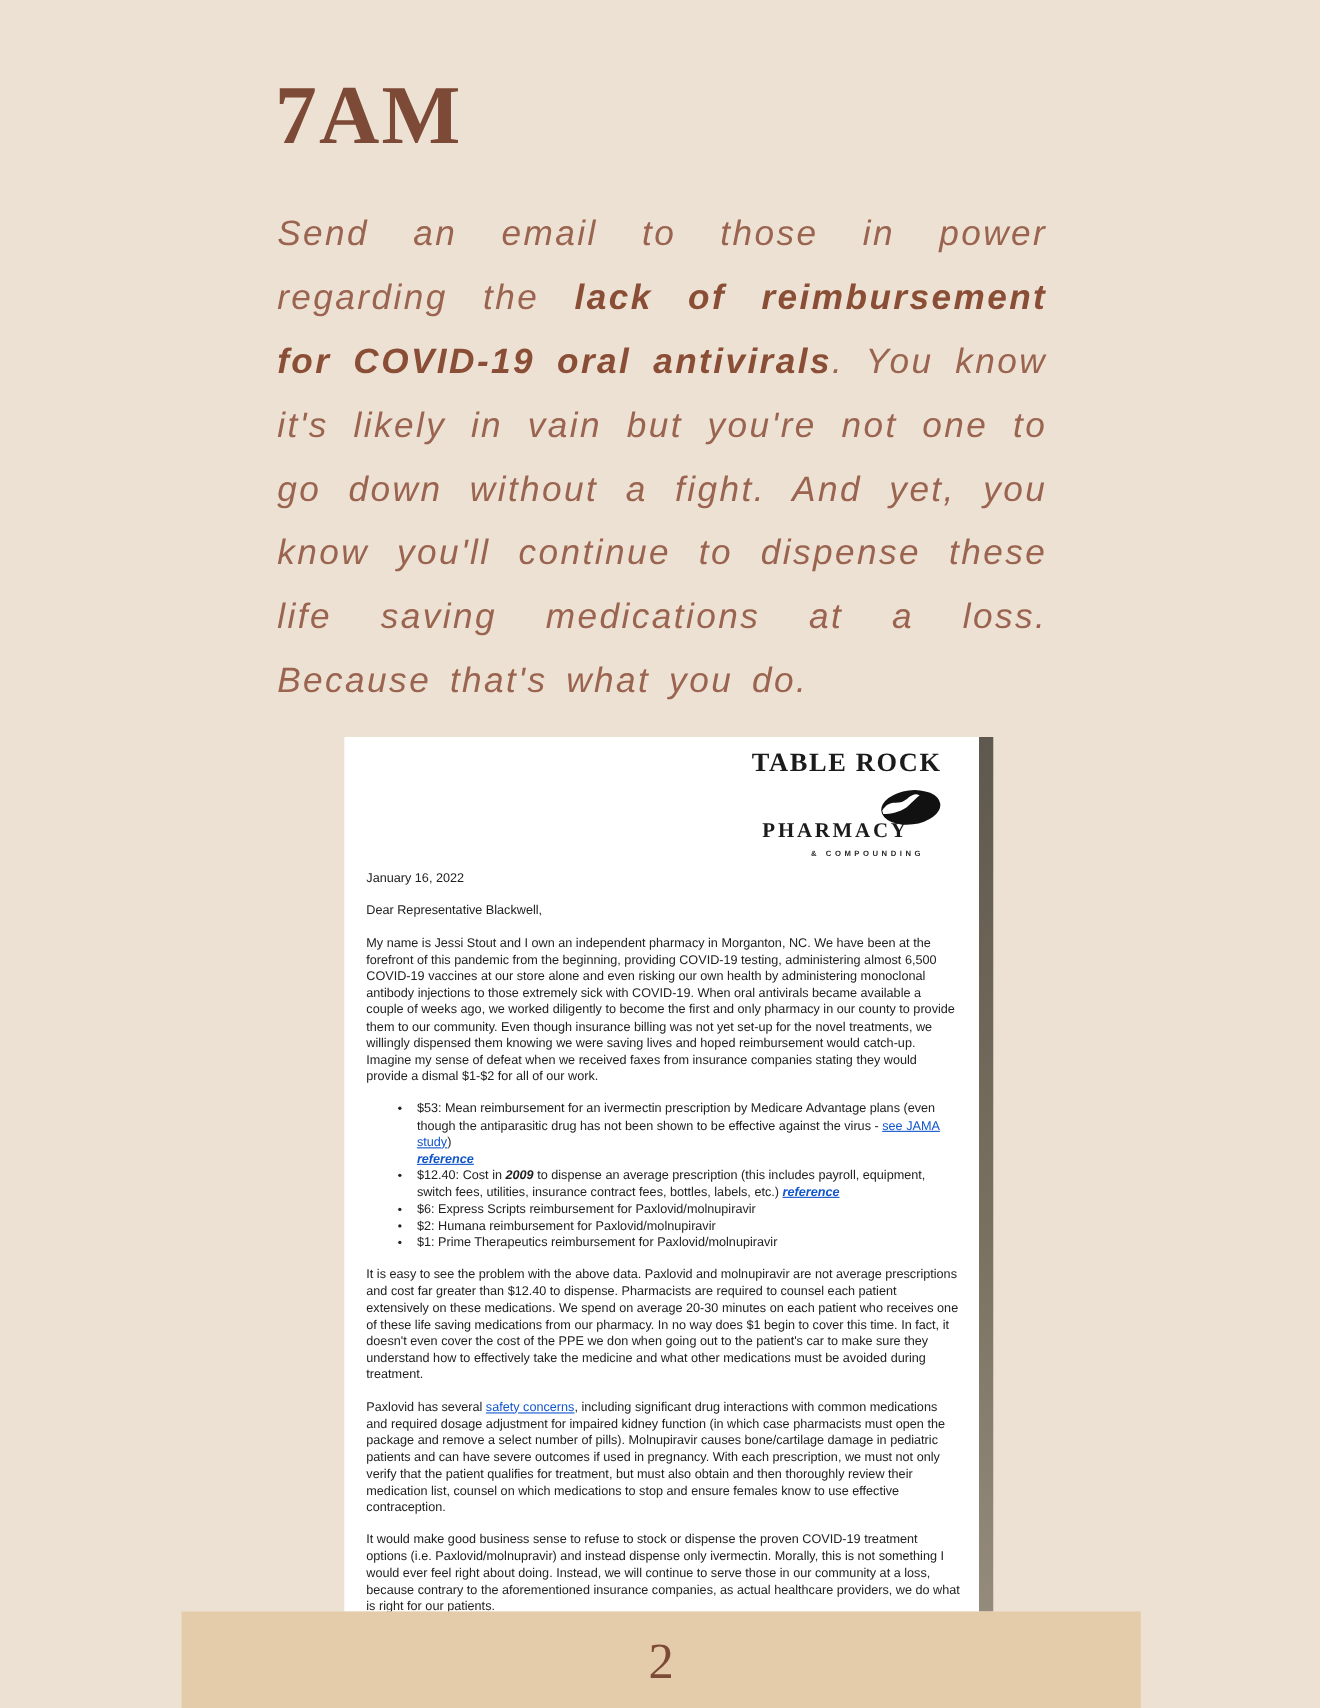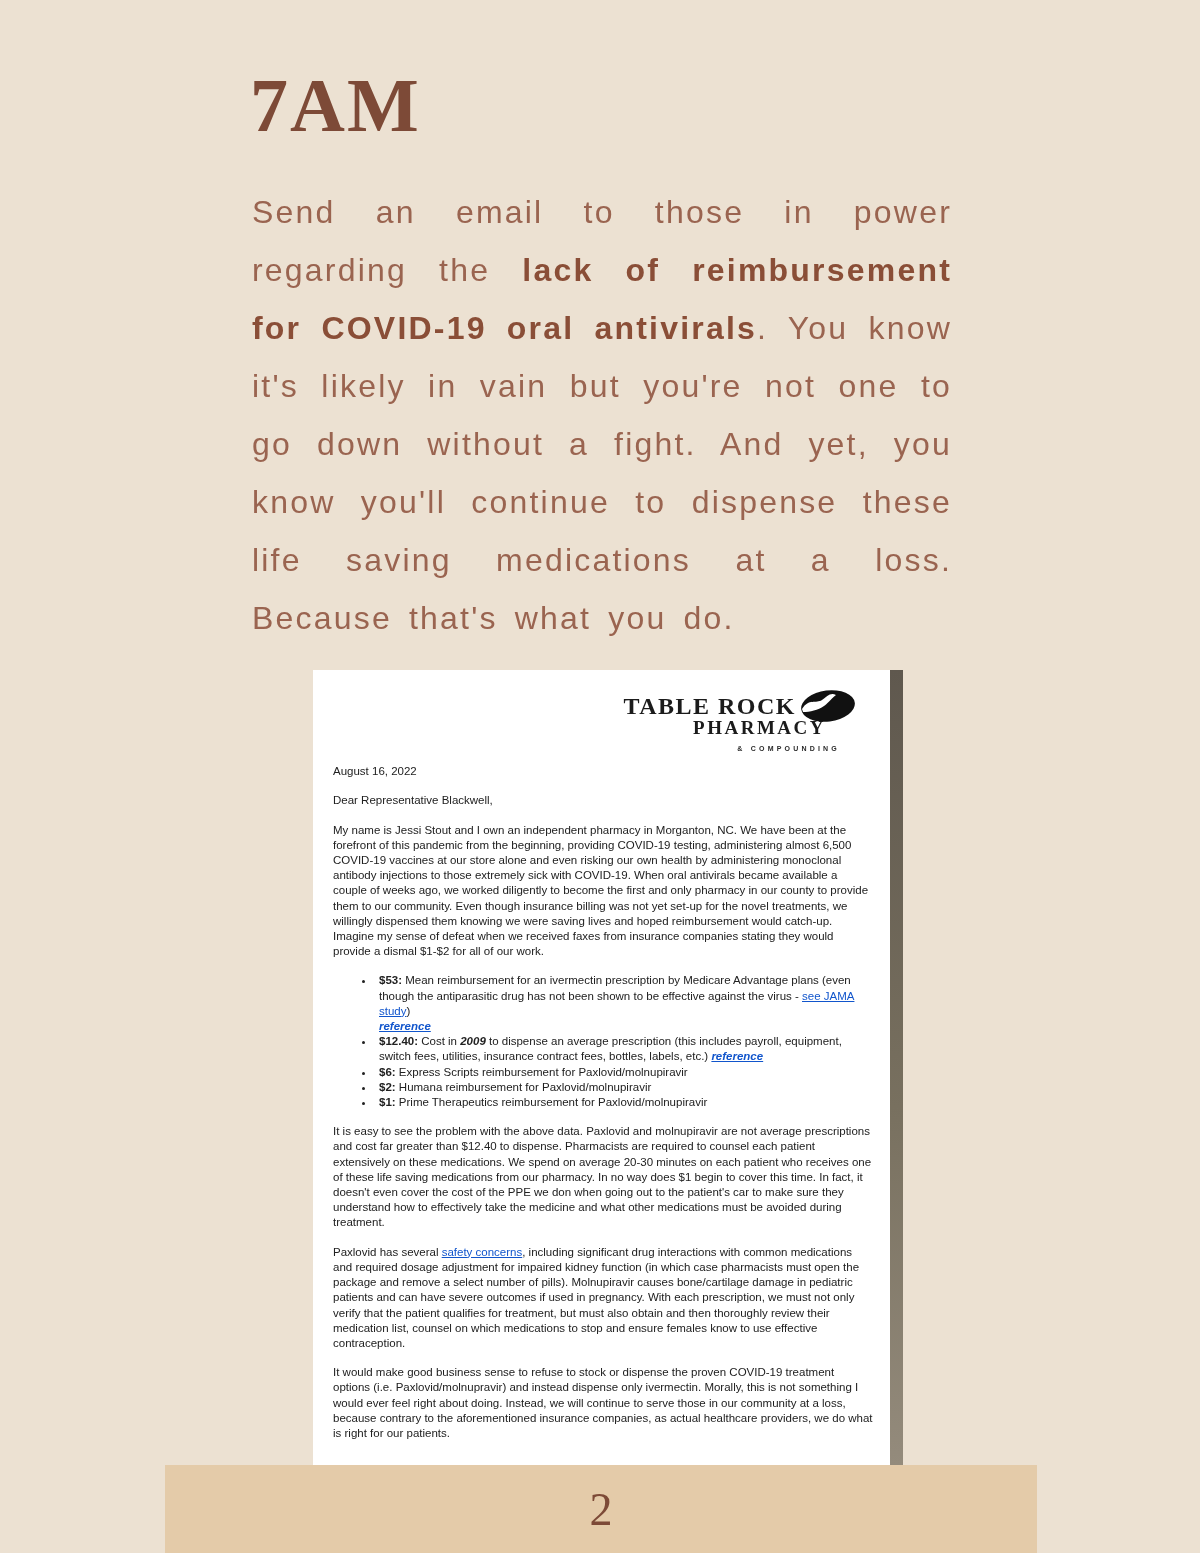--- a/index.html
+++ b/index.html
@@ -17,20 +17,21 @@
     font-family:"Liberation Serif", serif;
     font-size:76px; font-weight:600; letter-spacing:2px;
     color:#7d4a37;
   }
   .intro {
     position:absolute; left:252px; top:183px; width:700px;
     font-size:32px; line-height:58px;
     letter-spacing:2.2px; word-spacing:6px;
     text-align:justify;
     color:#9a6450;
+    font-style:italic;
   }
   .intro b { font-weight:700; color:#8a4e37; }
 
   
   .letter {
     position:absolute; left:313px; top:670px;
     width:590px; height:795px;
     background:#ffffff;
   }
   .letter-edge {
@@ -40,41 +41,41 @@
   .letter-inner {
     position:absolute; left:0; top:0; right:13px; bottom:0;
     padding:12px 16px 0 20px;
     overflow:hidden;
     color:#212121;
     font-size:11.5px; line-height:15.2px;
   }
 
   
   .logo-block { width:100%; text-align:right; padding-right:18px; margin-bottom:8px; }
-  .logo-row { display:flex; justify-content:flex-end; align-items:flex-end; gap:4px; }
+  .logo-row { display:flex; justify-content:flex-end; align-items:flex-end; gap:4px;flex-direction:column; }
   .logo-line1 {
     font-family:"Liberation Serif", serif; font-weight:700;
     font-size:24px; letter-spacing:1.5px; color:#1b1b1b; line-height:24px;
   }
   .logo-icon { position:relative; top:6px; }
   .logo-line2 {
     font-family:"Liberation Serif", serif; font-weight:600;
     font-size:19px; letter-spacing:2.5px; color:#1b1b1b; line-height:20px;
     margin-right:30px;
   }
   .logo-line3 {
     font-size:7px; font-weight:700; letter-spacing:3.2px; color:#2a2a2a;
     margin-top:3px; margin-right:16px;
   }
 
   .letter-inner p { margin-bottom:14px; }
   .qf { margin-bottom:0 !important; }
   .letter-inner ul { list-style:disc; padding-left:42px; margin-bottom:14px; }
   .letter-inner li { padding-left:4px; }
-  .bold { font-weight:700; }
+  .bold { font-weight:400; }
   .italic { font-style:italic;font-weight:bold; }
   a.lnk { color:#1155cc; text-decoration:underline; cursor:pointer; }
   a.lnk.italic { font-style:italic; }
 
   
   .footer-bar {
     position:absolute; left:165px; top:1465px;
     width:872px; height:88px;
     background:#e4cba9;
     display:flex; align-items:center; justify-content:center;
@@ -99,21 +100,21 @@
         <span class="logo-line1">TABLE ROCK</span>
         <svg class="logo-icon" width="56" height="36" viewBox="0 0 56 36">
           <ellipse cx="28" cy="18" rx="27" ry="15.5" fill="#111" transform="rotate(-7 28 18)"></ellipse>
           <path d="M2 21 C 9 10, 16 16, 22 12 C 27 9, 30 4, 36 7 C 30 12, 27 16, 24 18 C 18 22, 10 24, 3 24 Z" fill="#fff"></path>
         </svg>
       </div>
       <div class="logo-line2">PHARMACY</div>
       <div class="logo-line3">&amp; COMPOUNDING</div>
     </div>
 
-    <p>August 16, 2022</p>
+    <p>January 16, 2022</p>
 
     <p>Dear Representative Blackwell,</p>
 
     <p>My name is Jessi Stout and I own an independent pharmacy in Morganton, NC. We have been at the forefront of this pandemic from the beginning, providing COVID-19 testing, administering almost 6,500 COVID-19 vaccines at our store alone and even risking our own health by administering monoclonal antibody injections to those extremely sick with COVID-19. When oral antivirals became available a couple of weeks ago, we worked diligently to become the first and only pharmacy in our county to provide them to our community. Even though insurance billing was not yet set-up for the novel treatments, we willingly dispensed them knowing we were saving lives and hoped reimbursement would catch-up. Imagine my sense of defeat when we received faxes from insurance companies stating they would provide a dismal $1-$2 for all of our work.</p>
 
     <ul>
       <li><span class="bold">$53:</span><span> Mean reimbursement for an ivermectin prescription by Medicare Advantage plans (even though the antiparasitic drug has not been shown to be effective against the virus - </span><a class="lnk" href="#">see JAMA study</a><span>)</span><br><a class="lnk italic" href="#">reference</a></li>
       <li><span class="bold">$12.40:</span><span> Cost in </span><span class="italic">2009</span><span> to dispense an average prescription (this includes payroll, equipment, switch fees, utilities, insurance contract fees, bottles, labels, etc.) </span><a class="lnk italic" href="#">reference</a></li>
       <li><span class="bold">$6:</span><span> Express Scripts reimbursement for Paxlovid/molnupiravir</span></li>
       <li><span class="bold">$2:</span><span> Humana reimbursement for Paxlovid/molnupiravir</span></li>

